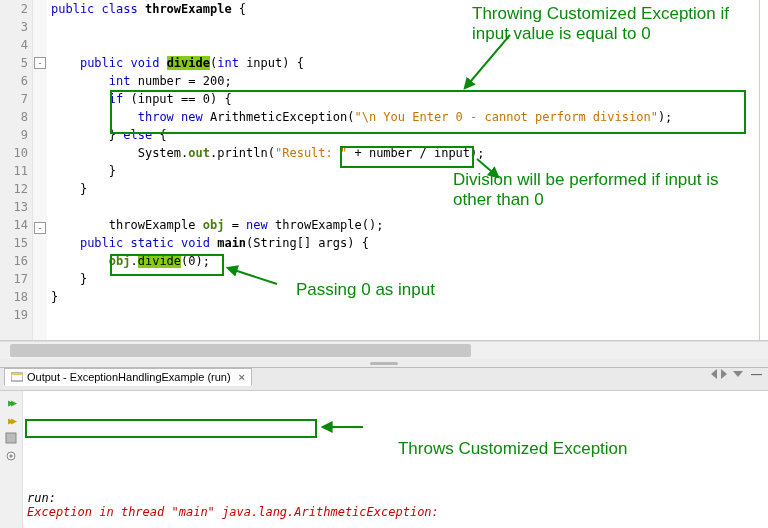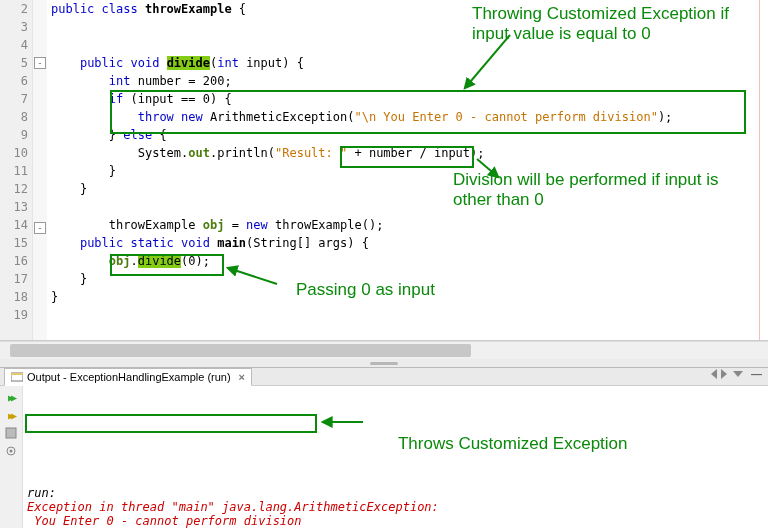--- a/index.html
+++ b/index.html
@@ -199,17 +199,17 @@
       <div class="out-text" id="outtext">
         
         
         <div class="gbox" style="top:28px; left:2px; width:288px; height:15px;"></div>
         <div class="gnote" style="top:28px; left:328px;">
           <span>Throws Customized Exception</span>
         </div>
         <svg style="position:absolute; top:30px; left:296px; width:48px; height:16px; pointer-events:none;">
           <line x1="44" y1="6" x2="4" y2="6" stroke="#0a8a0a" stroke-width="2" marker-end="url(#ah1)"></line>
         </svg>
-      <div class="out-line ">run:</div><div class="out-line red">Exception in thread "main" java.lang.ArithmeticException: </div><div class="out-line red"> You Enter 0 - cannot perform division</div></div>
+      <div class="out-line ">run:</div><div class="out-line red">Exception in thread "main" java.lang.ArithmeticException: </div></div>
     </div>
   </div>
 
 </div>
 
 </body></html>

